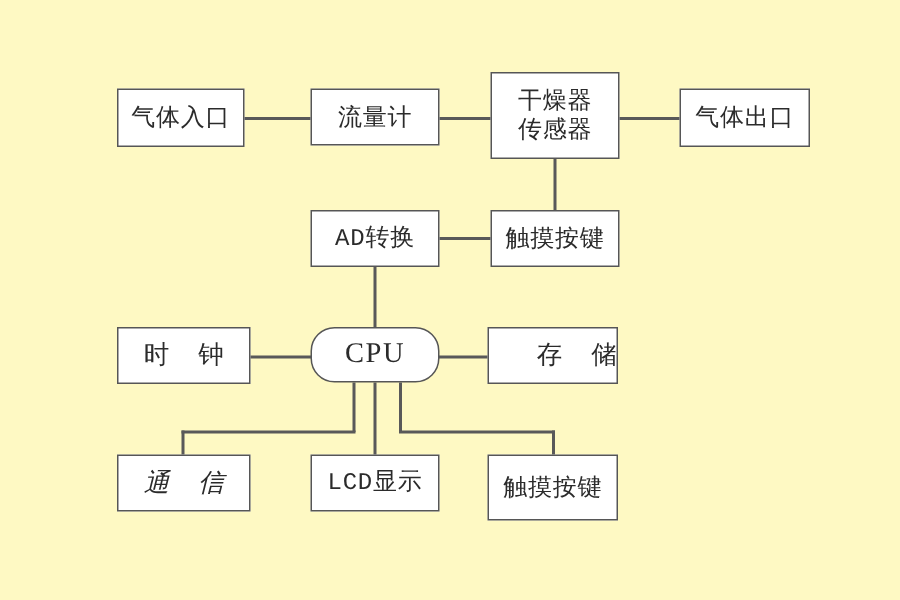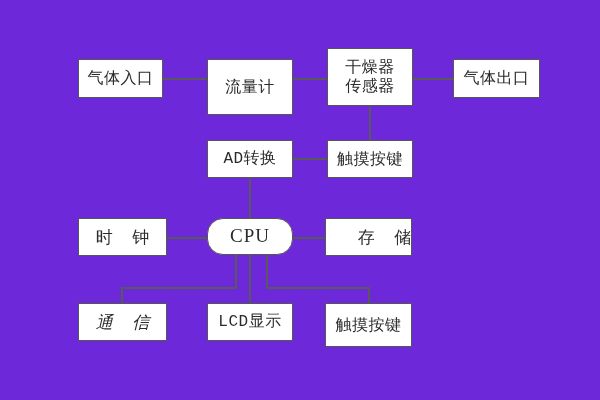--- a/index.html
+++ b/index.html
@@ -7,21 +7,21 @@
     padding: 0;
     background: #ffffff;
   }
   body {
     font-family: "Liberation Serif", "DejaVu Serif", serif;
   }
   #canvas {
     position: relative;
     width: 600px;
     height: 400px;
-    background: #6d28d9;
+    background: #fef9c3;
     overflow: hidden;
   }
   .node {
     position: absolute;
     box-sizing: border-box;
     border: 1.6px solid #565656;
     background: #ffffff;
     display: flex;
     flex-direction: column;
     align-items: center;
@@ -97,21 +97,21 @@
   <div class="conn v" style="left:249px; top:255px; height:49px;"></div>
 
   <div class="conn v" style="left:266px; top:255px; height:33px;"></div>
   <div class="conn h" style="left:266px; top:287px; width:104px;"></div>
   <div class="conn v" style="left:368px; top:287px; height:17px;"></div>
 
   <div class="node" style="left:78px;  top:59px;  width:85px;  height:39px;">
     <span class="ln cjk">气体入口</span>
   </div>
 
-  <div class="node" style="left:207px; top:59px;  width:86px;  height:56px;">
+  <div class="node" style="left:207px; top:59px;  width:86px;  height:38px;">
     <span class="ln cjk">流量计</span>
   </div>
 
   <div class="node" style="left:327px; top:48px;  width:86px;  height:58px;">
     <span class="ln cjk">干燥器</span>
     <span class="ln cjk">传感器</span>
   </div>
 
   <div class="node" style="left:453px; top:59px;  width:87px;  height:39px;">
     <span class="ln cjk">气体出口</span>

